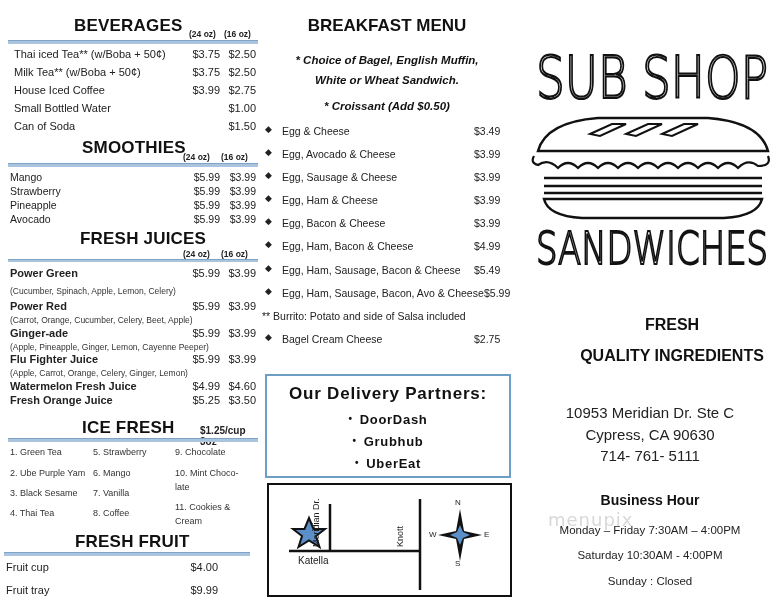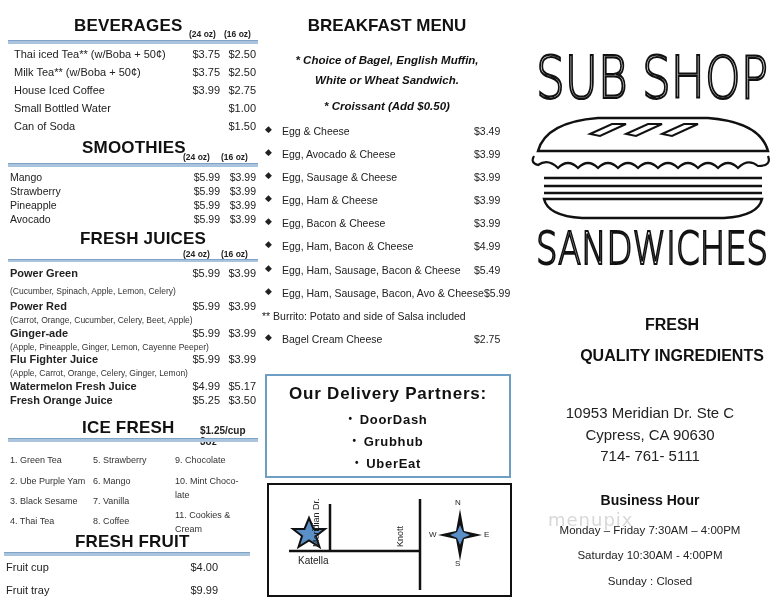--- a/index.html
+++ b/index.html
@@ -14,21 +14,21 @@
   .sec-rule.thin { height: 3px; }
 
   .row { position: absolute; left: 14px; width: 242px; font-size: 11px; color: #222; white-space: nowrap; }
   .row .name { position: absolute; left: 0; }
   .row .p1 { position: absolute; right: 36px; text-align: right; }
   .row .p2 { position: absolute; right: 0; text-align: right; }
   .row.tight { left: 10px; width: 246px; font-size: 10.5px; }
   .row.bold { font-weight: bold; font-size: 11px; }
   .ing { position: absolute; left: 10px; font-size: 8.5px; color: #333; white-space: nowrap; }
 
-  .ice { position: absolute; font-size: 9px; color: #333; line-height: 14px; margin-top: 8px; }
+  .ice { position: absolute; font-size: 9px; color: #333; line-height: 14px; }
 
   
   .bf-title { position: absolute; left: 262px; width: 250px; top: 16px; text-align: center; font-weight: bold; font-size: 17px; }
   .bf-note { position: absolute; left: 262px; width: 250px; text-align: center; font-weight: bold; font-style: italic; font-size: 11.5px; color: #111; }
   .bf-row { position: absolute; left: 262px; width: 252px; font-size: 10.5px; color: #222; white-space: nowrap; height: 14px; }
   .bf-row .bul { position: absolute; left: 3px; top: -1px; font-size: 9px; }
   .bf-row .nm { position: absolute; left: 20px; }
   .bf-row .pr { position: absolute; left: 212px; }
   .burrito { position: absolute; left: 262px; top: 310px; font-size: 10.5px; color: #222; white-space: nowrap; }
 
@@ -143,21 +143,21 @@
     <div class="row tight bold" style="top:353px;">
         <span class="name">Flu Fighter Juice</span>
         <span class="p1" style="font-weight:normal">$5.99</span>
         <span class="p2" style="font-weight:normal">$3.99</span>
       </div>
     <div class="ing" style="top:368px;">(Apple, Carrot, Orange, Celery, Ginger, Lemon)</div>
 
     <div class="row tight bold" style="top:380px;">
         <span class="name">Watermelon Fresh Juice</span>
         <span class="p1" style="font-weight:normal">$4.99</span>
-        <span class="p2" style="font-weight:normal">$5.17</span>
+        <span class="p2" style="font-weight:normal">$4.60</span>
       </div>
     <div class="row tight bold" style="top:394px;">
         <span class="name">Fresh Orange Juice</span>
         <span class="p1" style="font-weight:normal">$5.25</span>
         <span class="p2" style="font-weight:normal">$3.50</span>
       </div>
   </div>
 
   <div>
     <div class="sec-title" style="left:82px; top:418px;">ICE FRESH</div>

